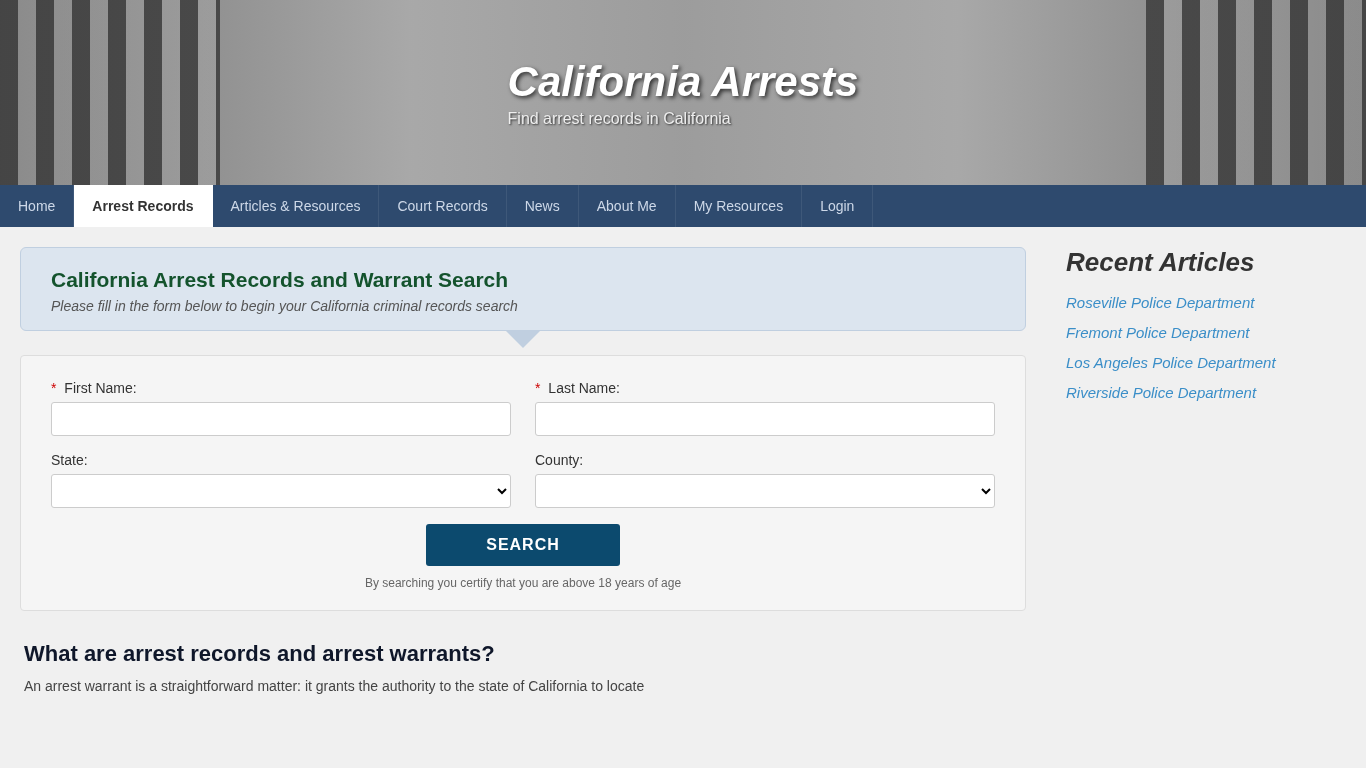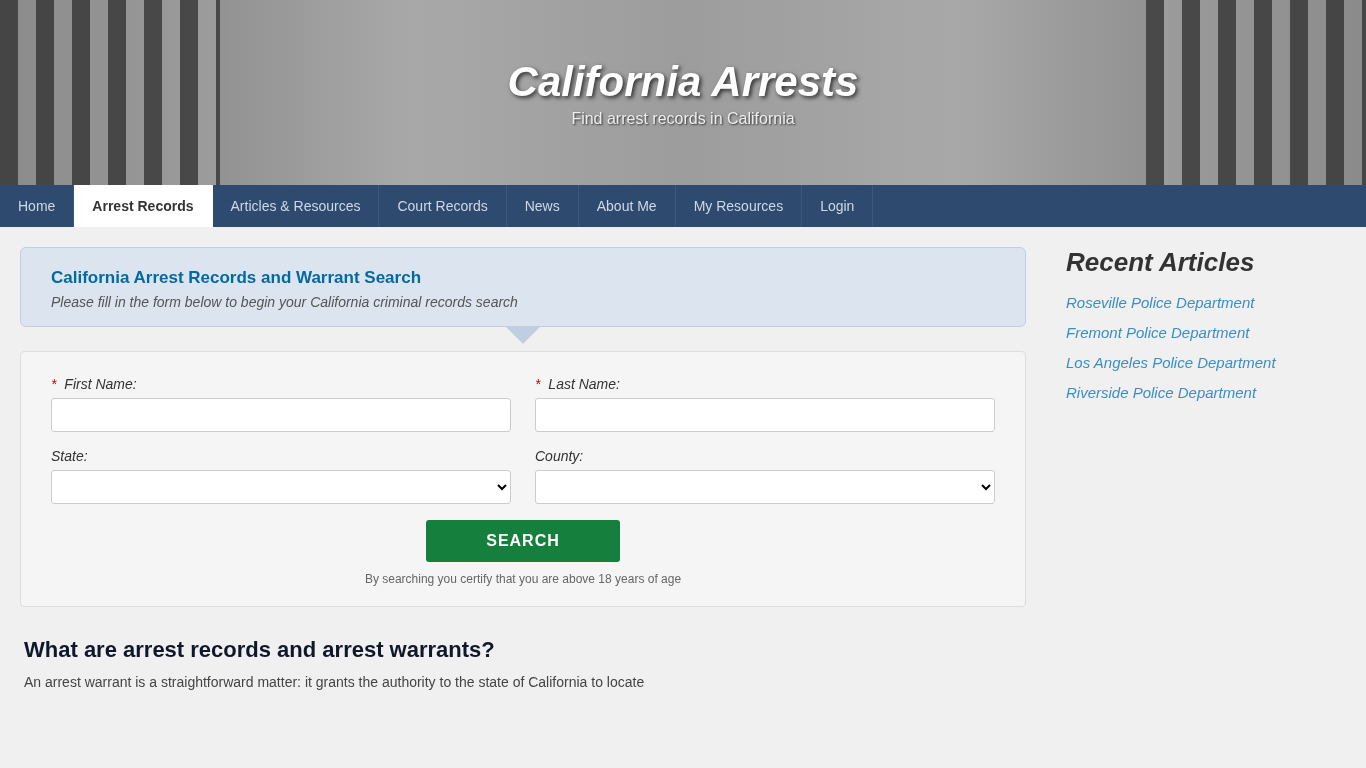--- a/index.html
+++ b/index.html
@@ -29,21 +29,20 @@
         90deg,
         rgba(60,60,60,0.85) 0px, rgba(60,60,60,0.85) 18px,
         rgba(180,180,180,0.3) 18px, rgba(180,180,180,0.3) 36px
       );
     }
     .header-bars-left { left: 0; }
     .header-bars-right { right: 0; }
     .header-content {
       position: relative;
       z-index: 2;
-      text-align: center;
     }
     .site-title {
       font-size: 42px;
       font-style: italic;
       font-weight: bold;
       color: #fff;
       text-shadow: 2px 2px 4px rgba(0,0,0,0.7);
     }
     .site-subtitle {
       font-size: 16px;
@@ -99,22 +98,22 @@
     
     .search-box {
       background: #dce5ef;
       border: 1px solid #c0cfe0;
       border-radius: 6px;
       padding: 20px 30px 0 30px;
       margin-bottom: 0;
       position: relative;
     }
     .search-box h2 {
-      font-size: 17px;
-      color: #0369a1;
+      font-size: 21px;
+      color: #14532d;
       font-weight: bold;
       margin-bottom: 6px;
     }
     .search-box p {
       font-size: 14px;
       font-style: italic;
       color: #555;
       margin-bottom: 16px;
     }
     .search-box::after {
@@ -145,21 +144,20 @@
     }
     .form-group {
       flex: 1;
     }
     .form-group label {
       display: block;
       font-size: 14px;
       color: #333;
       margin-bottom: 6px;
       font-weight: 500;
-      font-style: italic;
     }
     .form-group label .required {
       color: #c00;
       margin-right: 4px;
     }
     .form-group input[type="text"] {
       width: 100%;
       height: 34px;
       border: 1px solid #ccc;
       border-radius: 3px;
@@ -174,21 +172,21 @@
       border-radius: 3px;
       padding: 0 8px;
       font-size: 14px;
       background: #fff;
     }
     .search-btn-wrap {
       text-align: center;
       margin-top: 10px;
     }
     .search-btn {
-      background: #15803d;
+      background: #0c4a6e;
       color: #fff;
       border: none;
       padding: 12px 60px;
       font-size: 16px;
       font-weight: bold;
       letter-spacing: 1px;
       border-radius: 3px;
       cursor: pointer;
     }
     .search-disclaimer {

